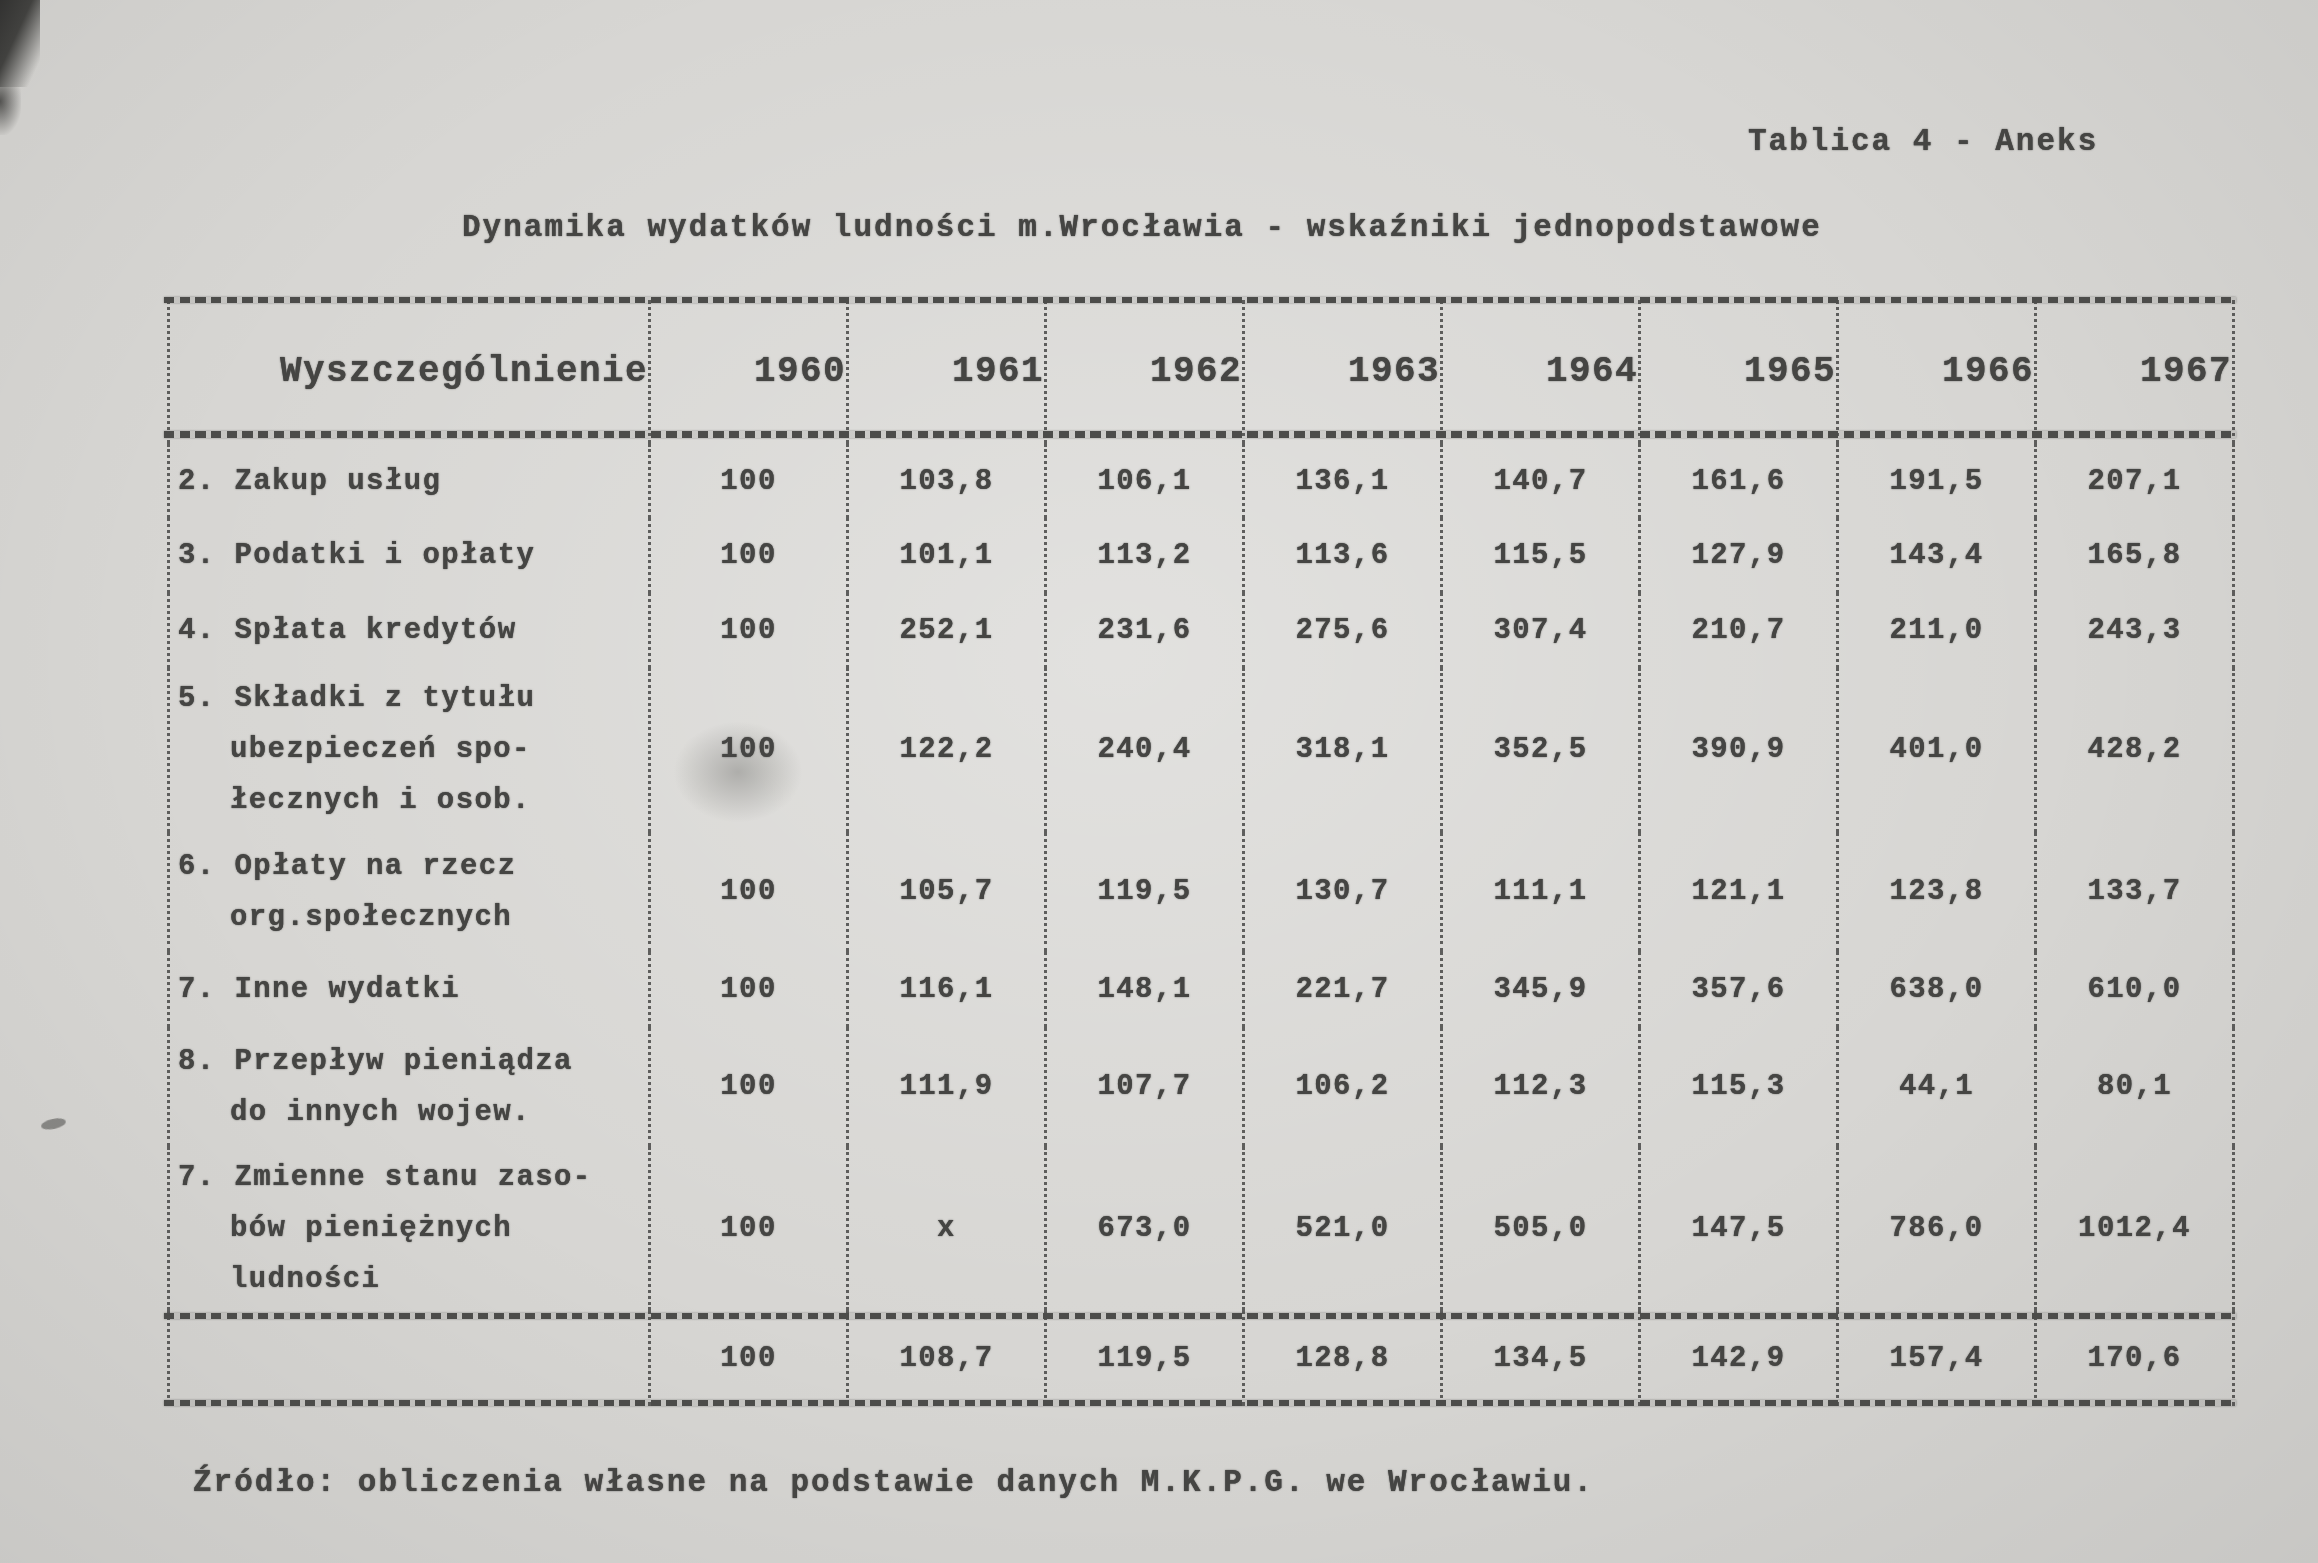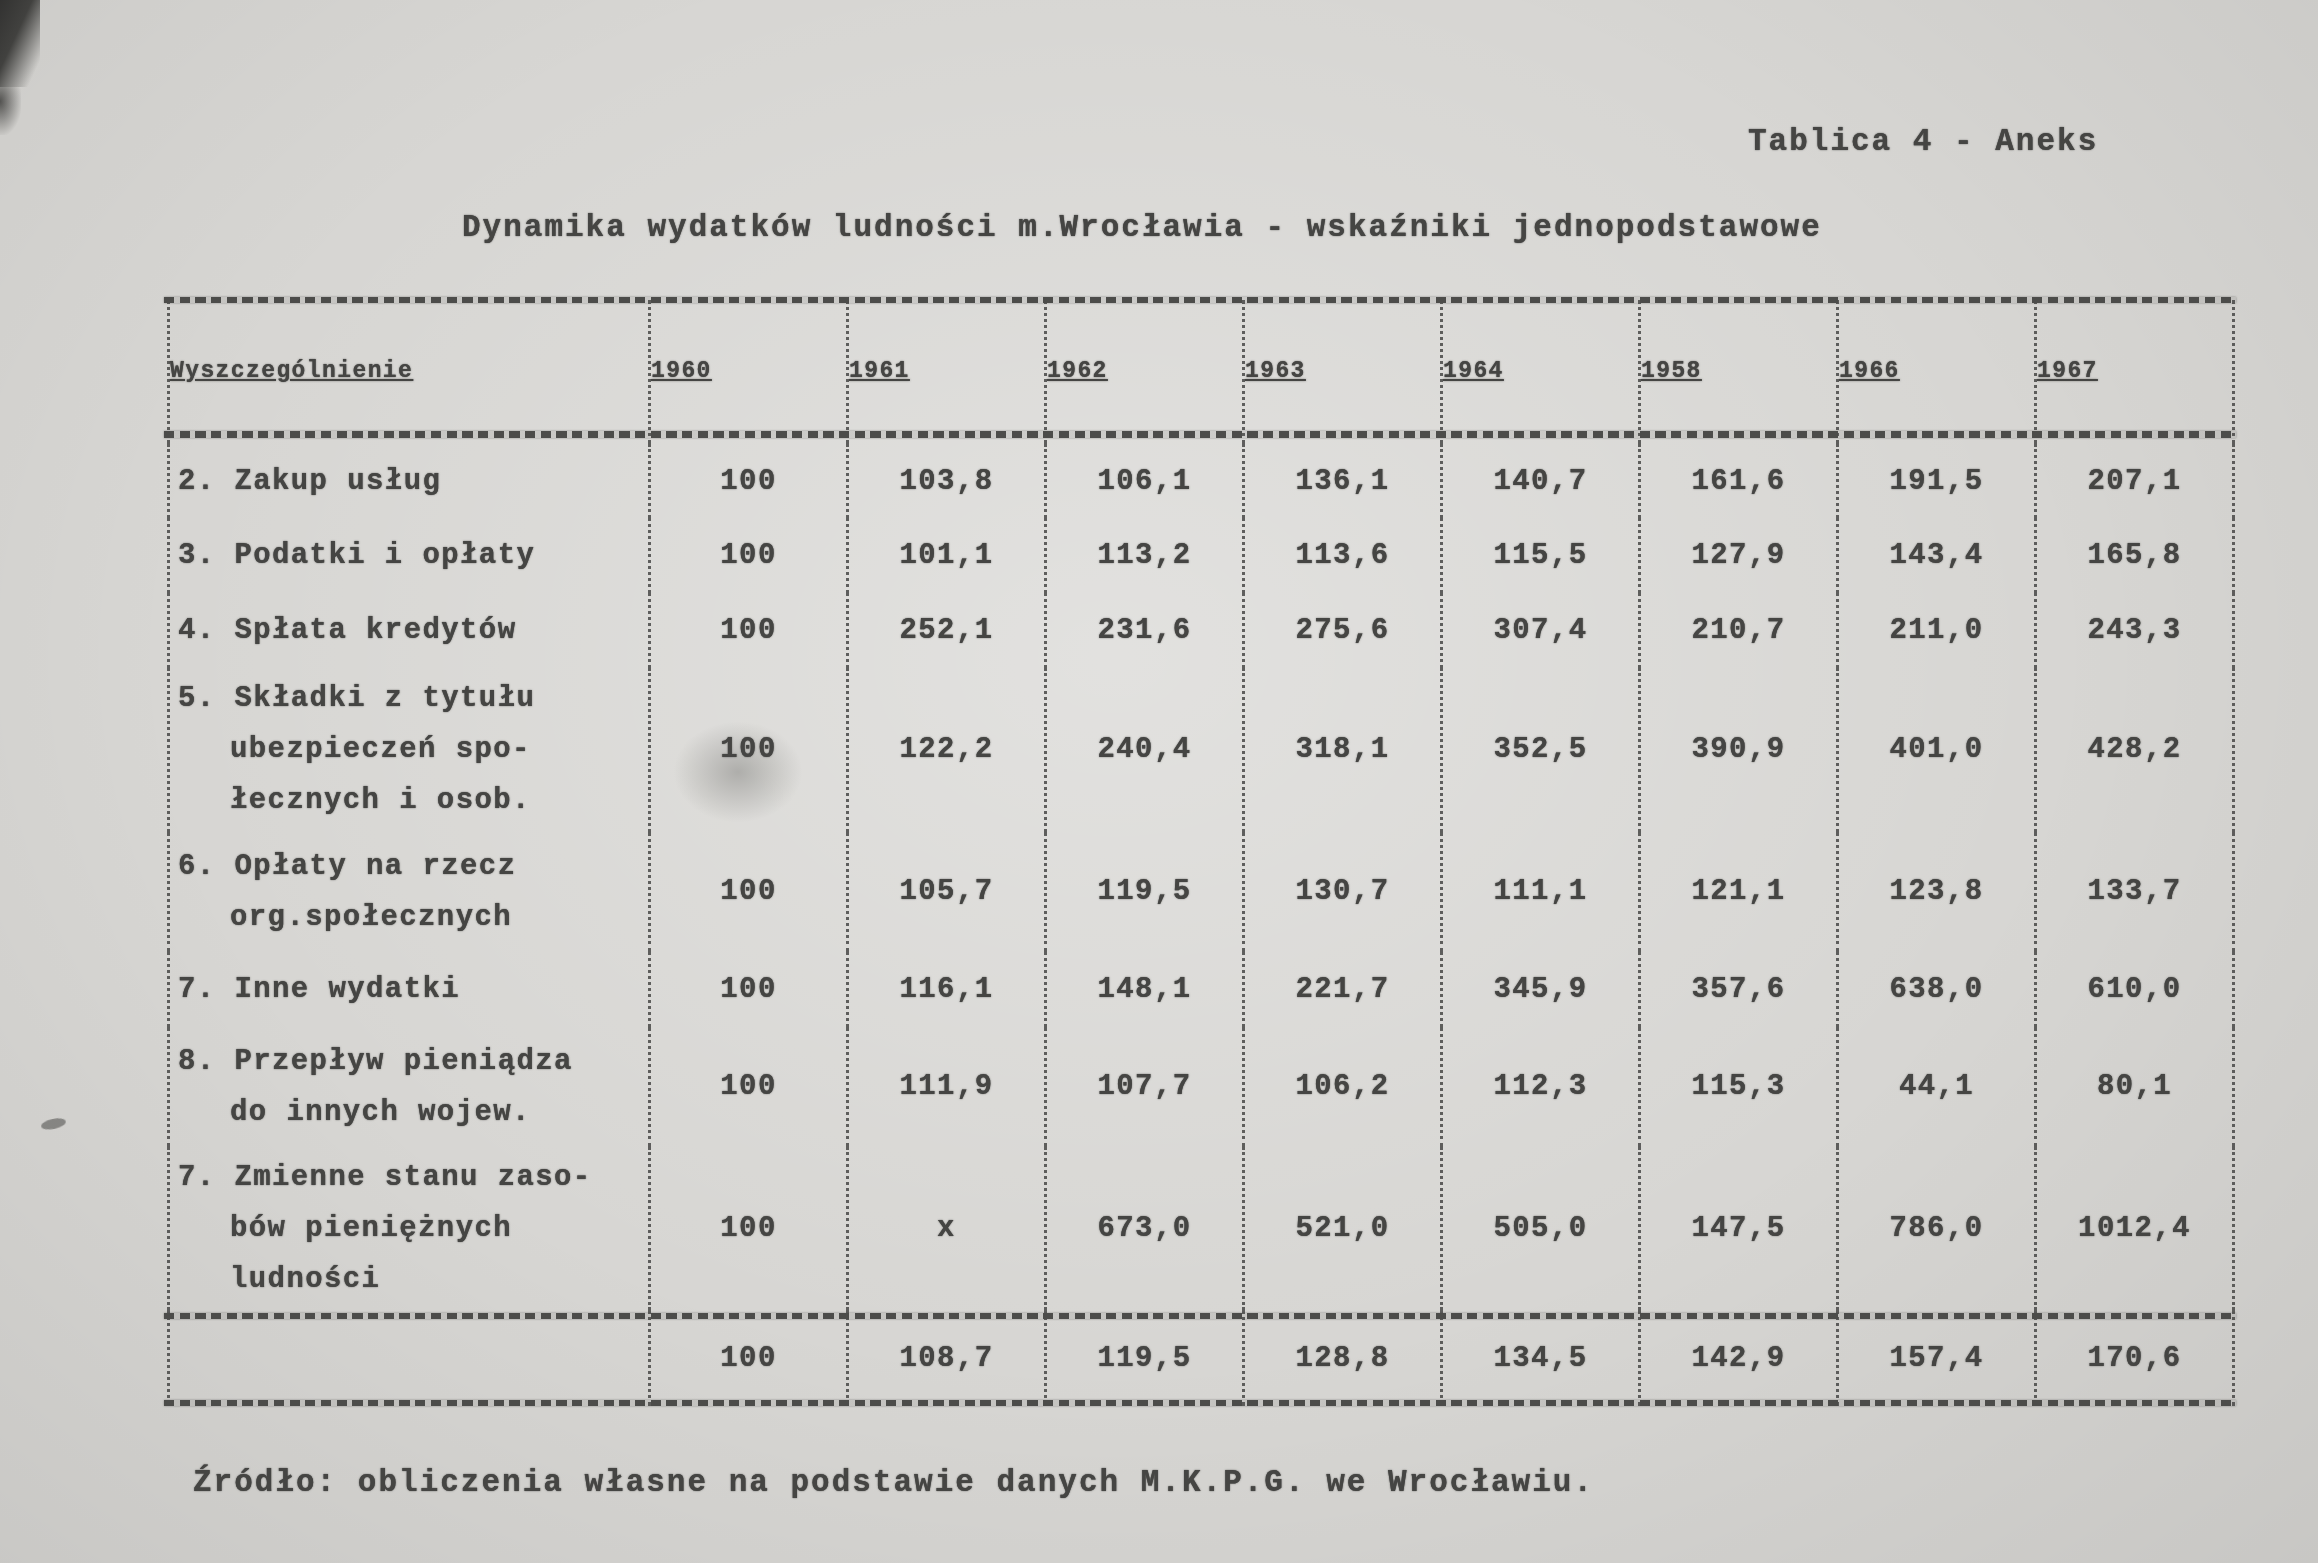--- a/index.html
+++ b/index.html
@@ -33,21 +33,21 @@
   td,th{
     padding:0;
     vertical-align:middle;
     border-left:3.4px dotted rgba(72,72,70,0.85);
     line-height:51px;
     font-weight:bold;
     letter-spacing:1.4px;
     text-shadow:0 0 2px rgba(64,64,62,0.5), 0 0 0.7px rgba(64,64,62,0.8);
   }
   td:last-child,th:last-child{border-right:3.4px dotted rgba(72,72,70,0.85);}
-  th{font-size:23px;text-align:left;font-weight:bold;text-decoration:underline;}
+  th{font-size:36px;text-align:right;font-weight:bold;}
   .cell-label{
     text-align:left;
     white-space:pre-line;
     padding-left:60px;
     text-indent:-52px;
   }
   .cell-value{text-align:center;}
 
   .rh-head{height:135px}
   .rh-s{height:70px}
@@ -120,21 +120,21 @@
       </colgroup>
 
       <tbody>
           <tr class="rh-head">
         <th>Wyszczególnienie</th>
         <th>1960</th>
         <th>1961</th>
         <th>1962</th>
         <th>1963</th>
         <th>1964</th>
-        <th>1958</th>
+        <th>1965</th>
         <th>1966</th>
         <th>1967</th>
       </tr>
 
 
       <tr class="rh-s">
         <td class="cell-label">2. Zakup usług</td>
         <td class="cell-value">100</td>
         <td class="cell-value">103,8</td>
         <td class="cell-value">106,1</td>

